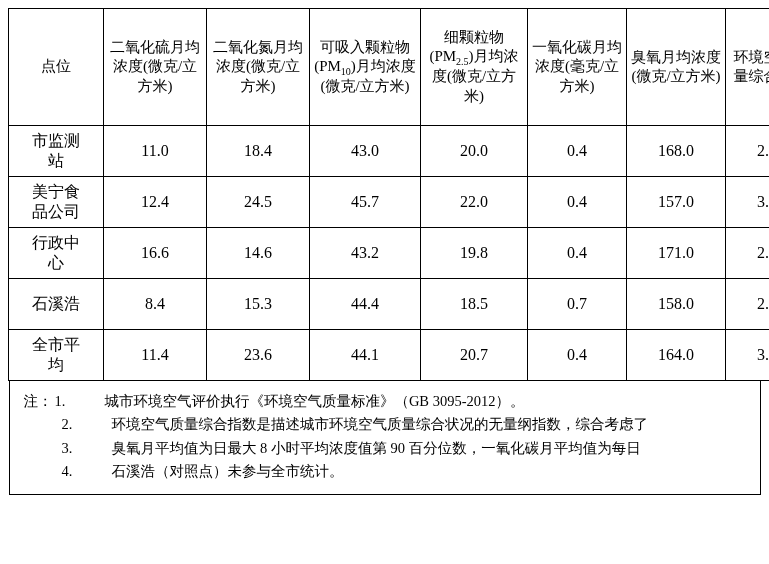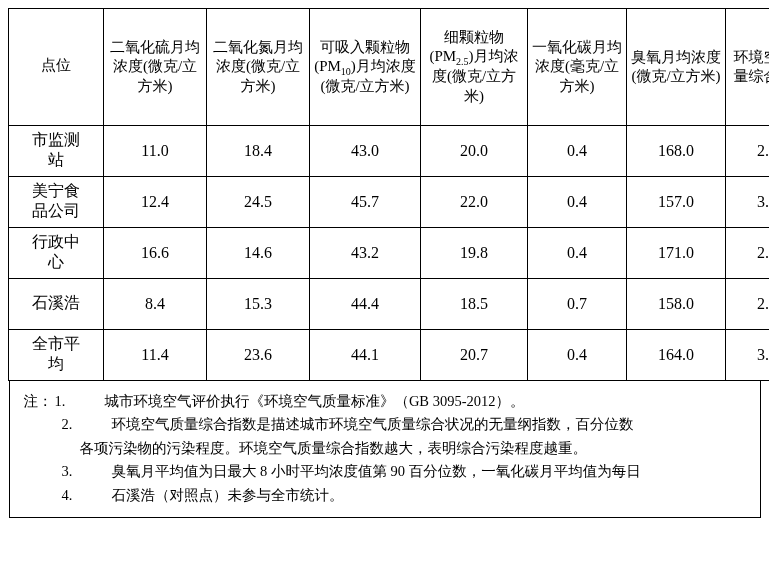--- a/index.html
+++ b/index.html
@@ -39,21 +39,21 @@
   table.aq thead td {
     height: 108px;
     padding: 4px 3px;
     font-size: 15px;
     line-height: 1.3;
   }
   table.aq tbody td {
     height: 44px;
     font-size: 16px;
   }
-  td.col-site { width: 88px; font-family: Liberation Mono, monospace; }
+  td.col-site { width: 88px; }
   td.col-so2  { width: 96px; }
   td.col-no2  { width: 96px; }
   td.col-pm10 { width: 104px; }
   td.col-pm25 { width: 100px; }
   td.col-co   { width: 92px; }
   td.col-o3   { width: 92px; }
   td.col-aqi  { width: 84px; }
 
   .sub {
     font-size: 10px;
@@ -169,23 +169,22 @@
   </table>
 
   <div class="notes">
     <div class="note-row">
       <span class="note-label">注：</span>
       <span class="note-num">1.</span>
       <span class="note-text">城市环境空气评价执行《环境空气质量标准》（GB 3095-2012）。</span>
     </div>
     <div class="note-row note-indent2">
       <span class="note-num">2.</span>
-      <span class="note-text">环境空气质量综合指数是描述城市环境空气质量综合状况的无量纲指数，百分位数</span>
+      <span class="note-text">环境空气质量综合指数是描述城市环境空气质量综合状况的无量纲指数，综合考虑了</span>
     </div>
-    <div class="note-indent">各项污染物的污染程度。环境空气质量综合指数越大，表明综合污染程度越重。</div>
     <div class="note-row note-indent2">
       <span class="note-num">3.</span>
       <span class="note-text">臭氧月平均值为日最大 8 小时平均浓度值第 90 百分位数，一氧化碳月平均值为每日</span>
     </div>
     <div class="note-row note-indent2">
       <span class="note-num">4.</span>
       <span class="note-text">石溪浩（对照点）未参与全市统计。</span>
     </div>
   </div>
 

